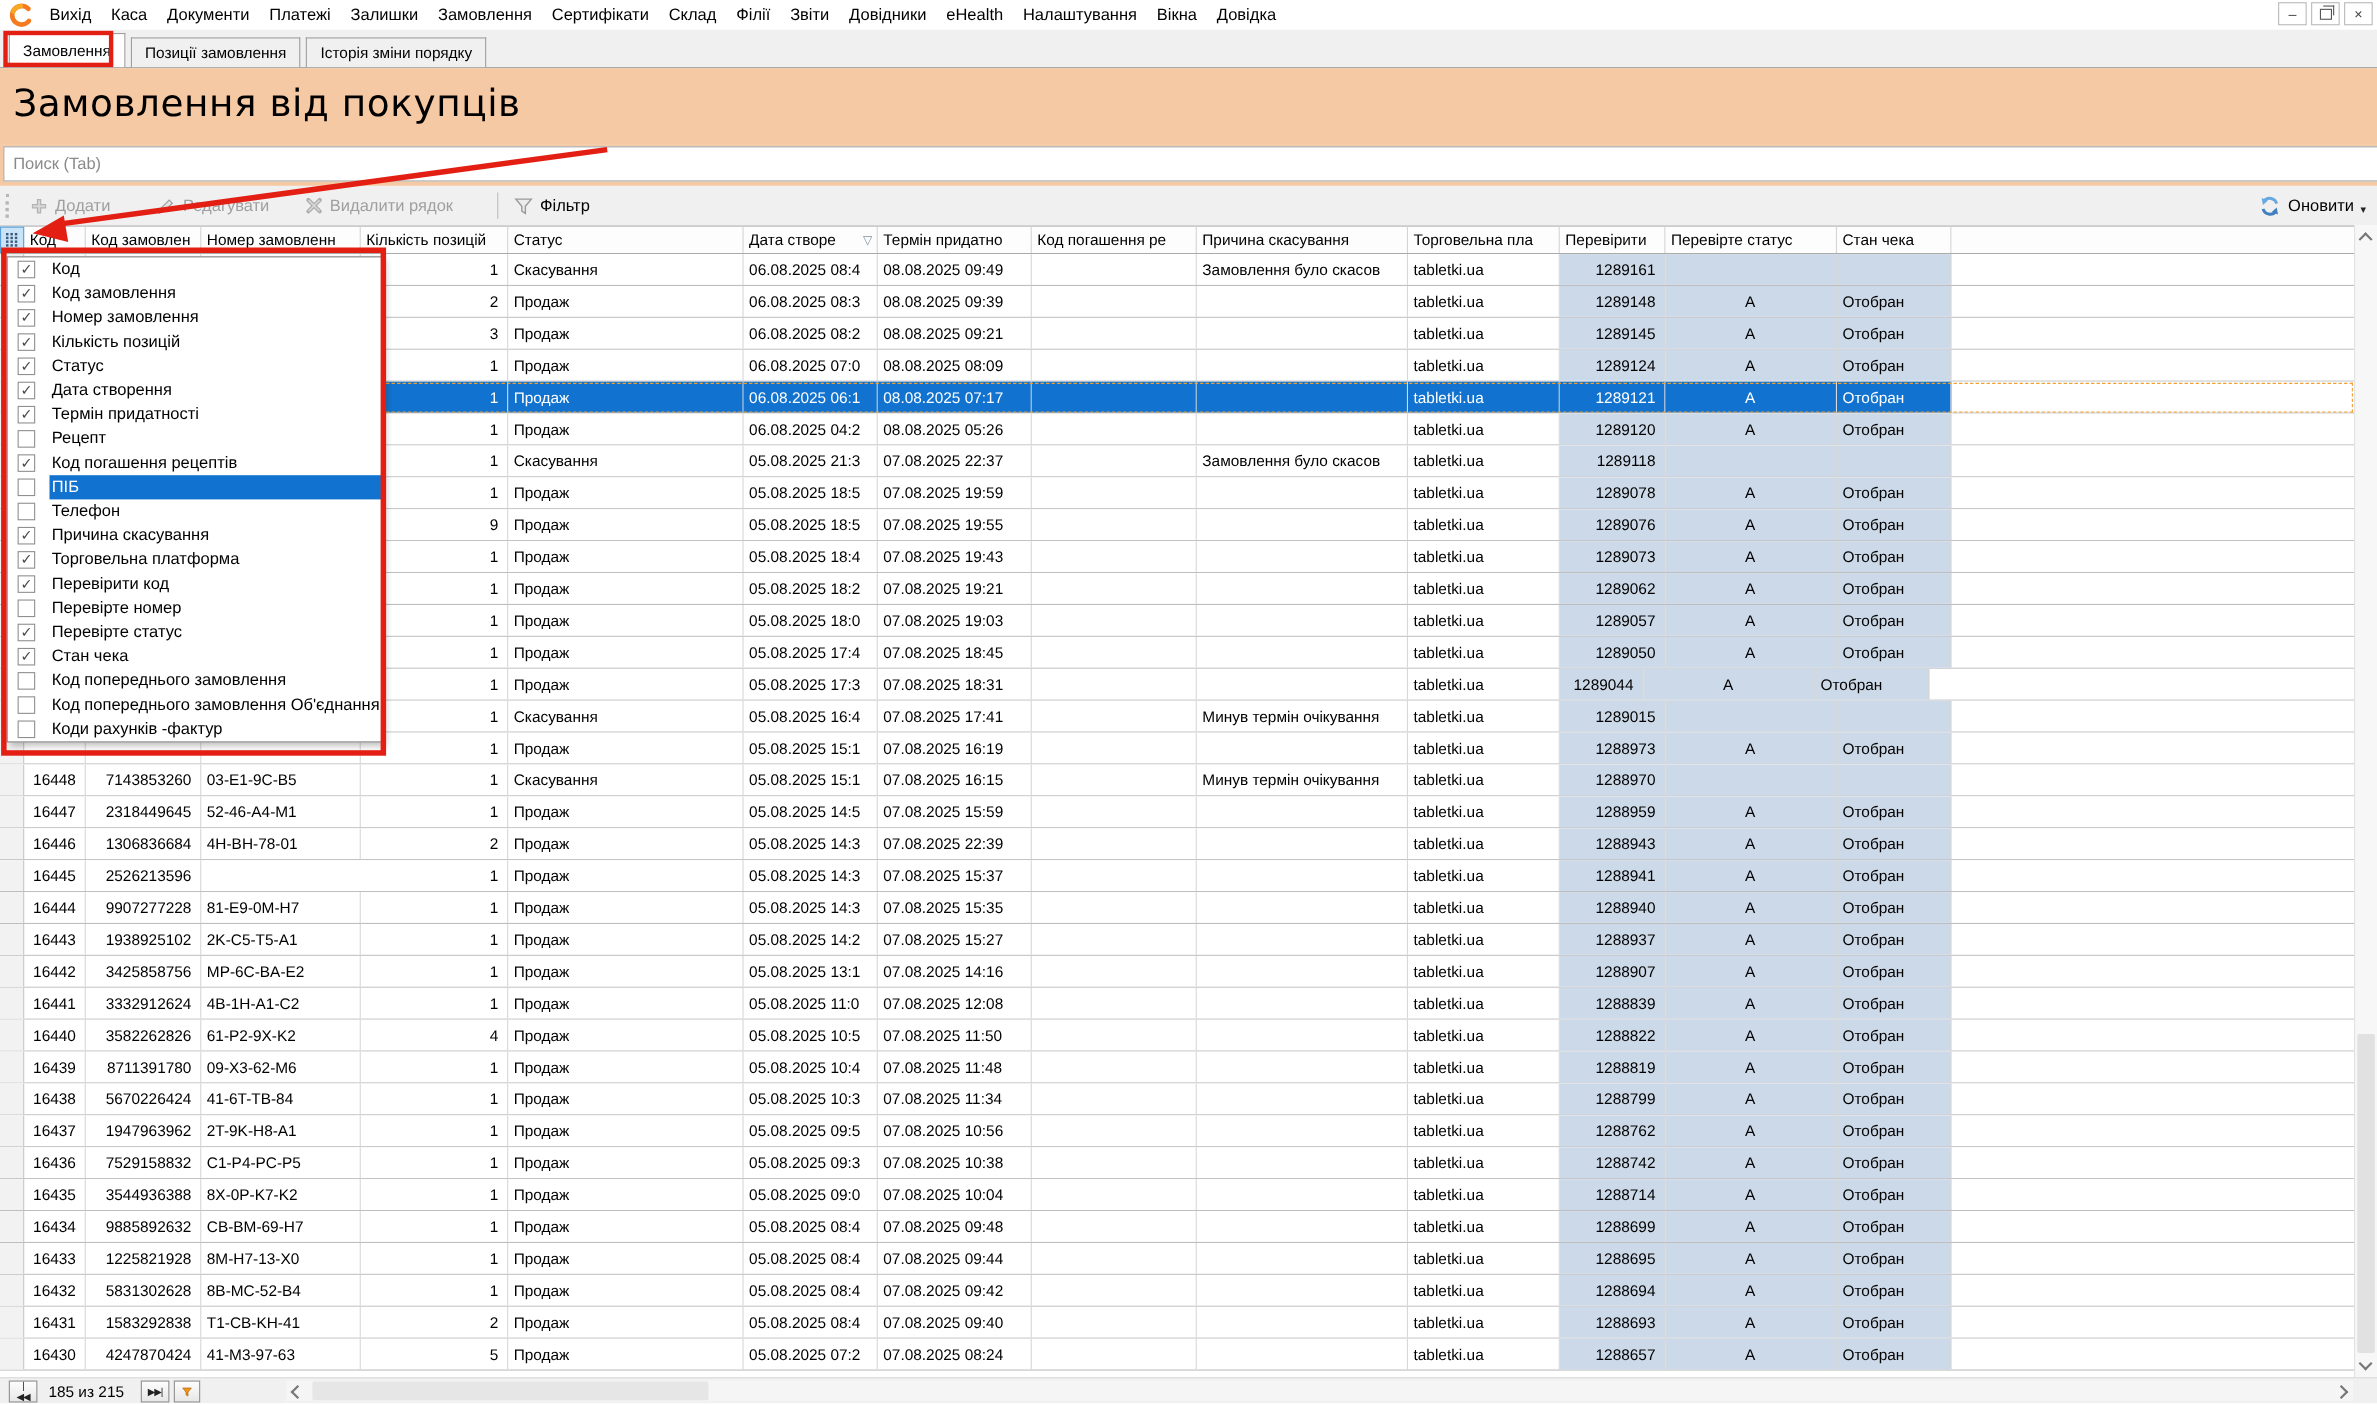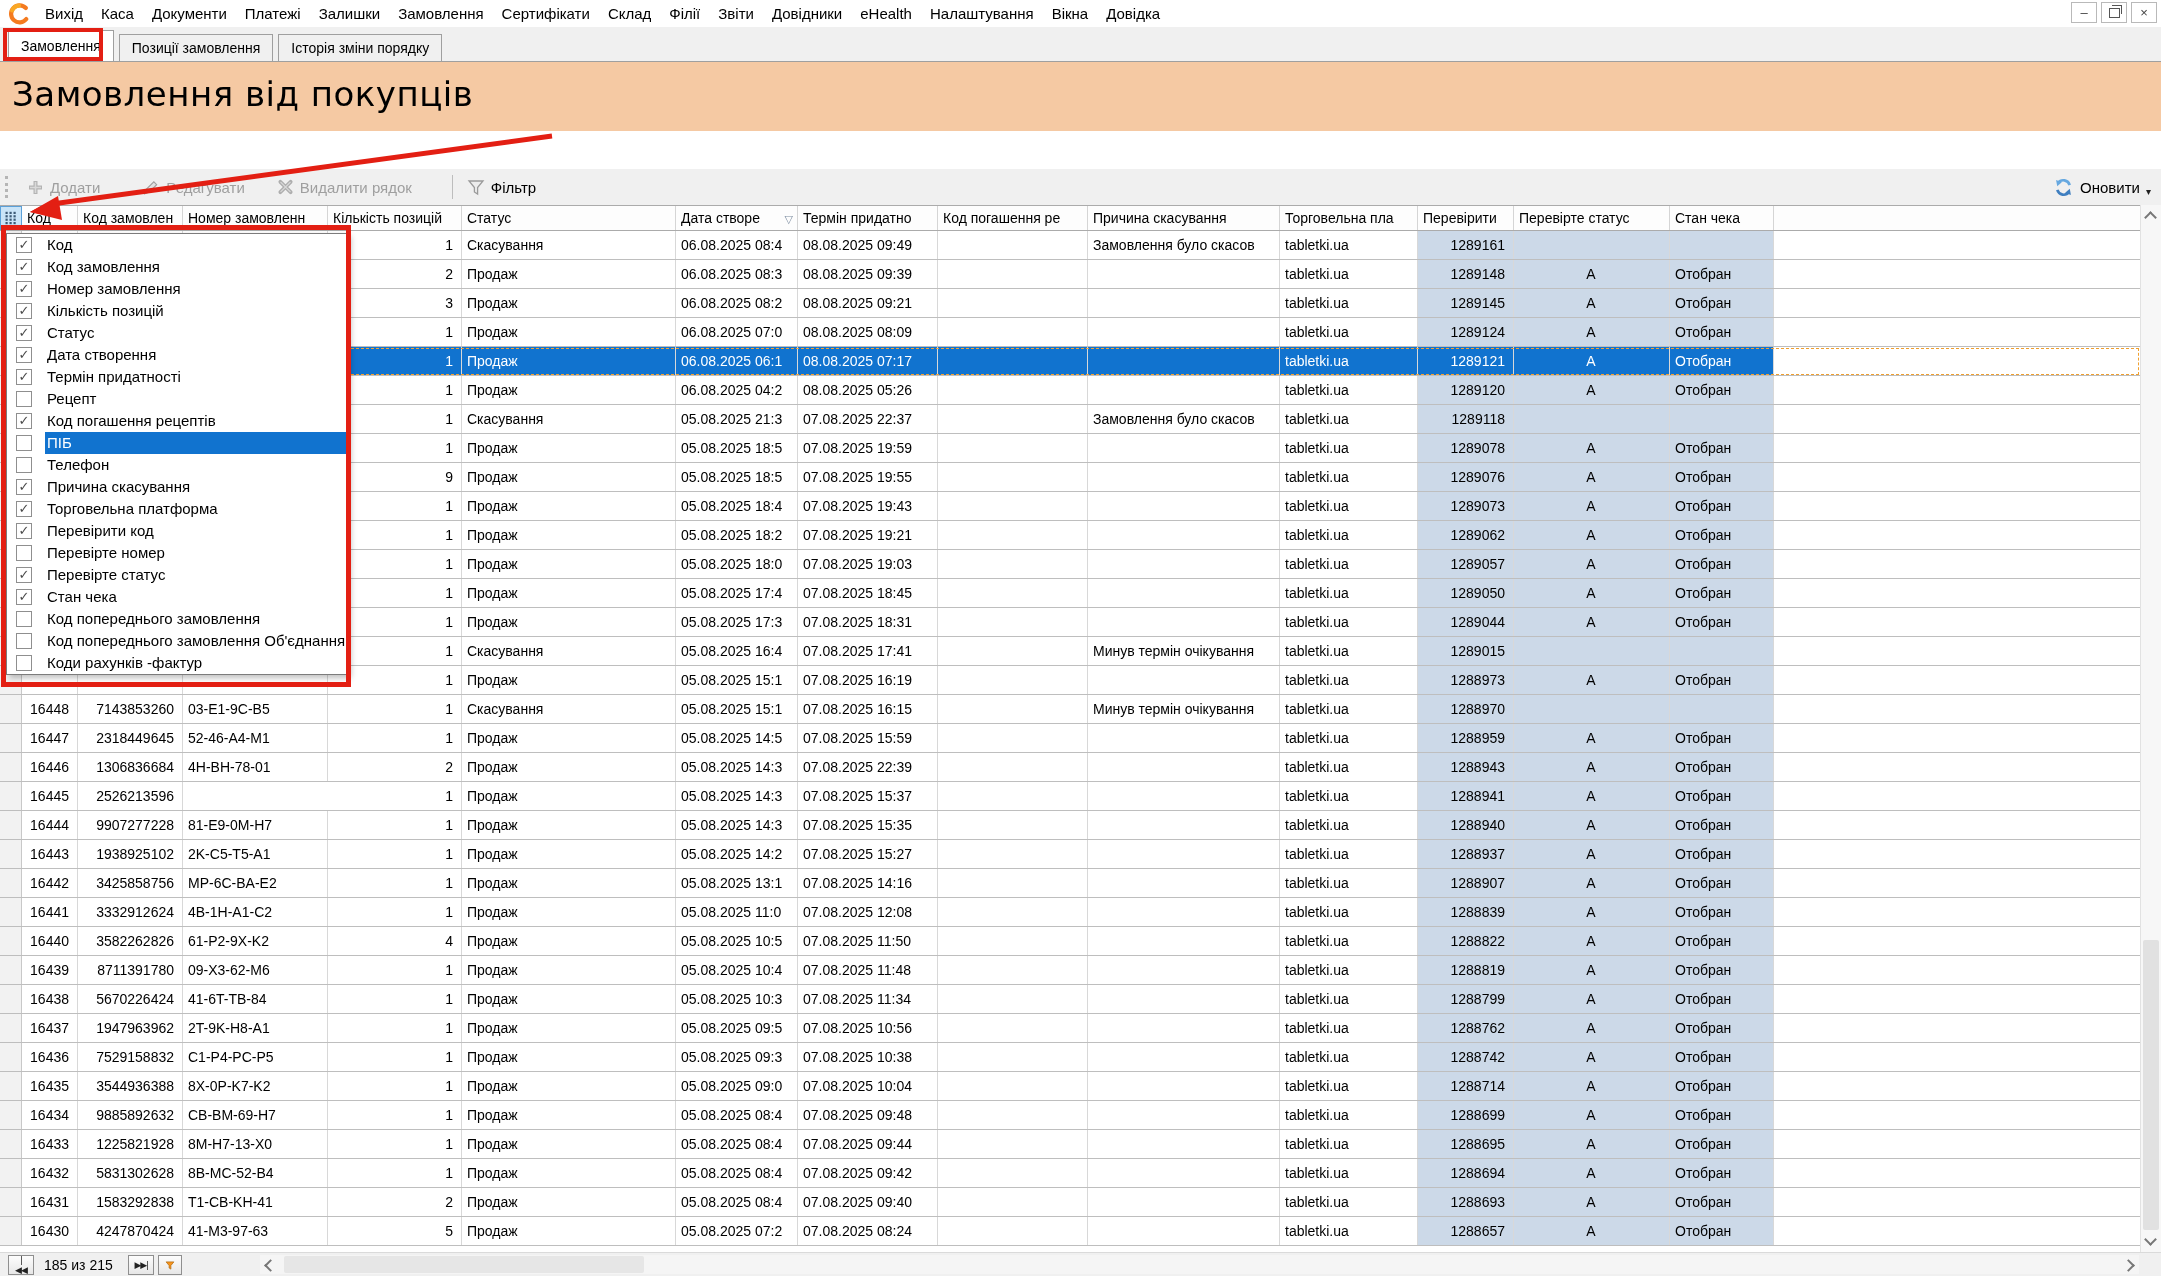--- a/index.html
+++ b/index.html
@@ -135,20 +135,23 @@
   <div class="tabbar" id="tabbar">
       <div class="tab active">Замовлення</div>
       <div class="tab">Позиції замовлення</div>
       <div class="tab">Історія зміни порядку</div>
     </div>
 
   <div class="titleband">
     <h1>Замовлення від покупців</h1>
   </div>
 
+  <div class="searchwrap">
+    <input type="text" placeholder="Поиск (Tab)" style="">
+  </div>
 
   <div class="toolbar">
     <span class="grip"></span>
     <span class="tbtn disabled">
       <svg width="17" height="17" viewBox="0 0 17 17">
           <path d="M8.5 2 V15 M2 8.5 H15" stroke="#b3b3b3" stroke-width="4"></path>
           <path d="M8.5 3 V14 M3 8.5 H14" stroke="#d9d9d9" stroke-width="1.6"></path>
         </svg>
       <span>Додати</span>
     </span>
@@ -435,21 +438,21 @@
           <div class="cell r" style="width: 56px;"></div>
           <div class="cell r" style="width: 105px;"></div>
           <div class="cell l" style="width: 145px;"></div>
           <div class="cell r" style="width: 134px;">1</div>
           <div class="cell l" style="width: 214px;">Продаж</div>
           <div class="cell l" style="width: 122px;">05.08.2025 17:3</div>
           <div class="cell l" style="width: 140px;">07.08.2025 18:31</div>
           <div class="cell l" style="width: 150px;"></div>
           <div class="cell l" style="width: 192px;"></div>
           <div class="cell l" style="width: 138px;">tabletki.ua</div>
-          <div class="cell r shade" style="width: 96px;">1289044</div>
+          <div class="cell r shade" style="width: 76px;">1289044</div>
           <div class="cell c shade" style="width: 156px;">А</div>
           <div class="cell l shade" style="width: 104px;">Отобран</div>
         </div>
         <div class="row">
           <div class="ind"></div>
           <div class="cell r" style="width: 56px;"></div>
           <div class="cell r" style="width: 105px;"></div>
           <div class="cell l" style="width: 145px;"></div>
           <div class="cell r" style="width: 134px;">1</div>
           <div class="cell l" style="width: 214px;">Скасування</div>

